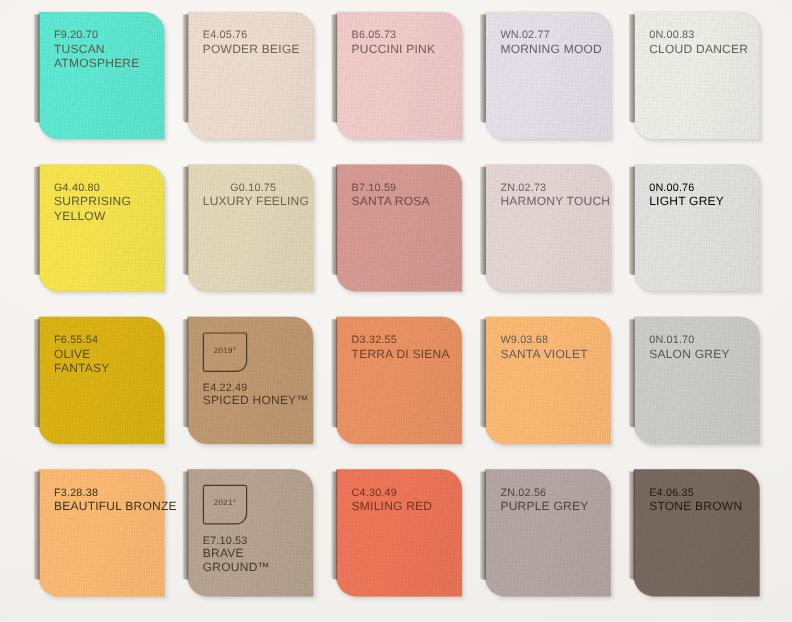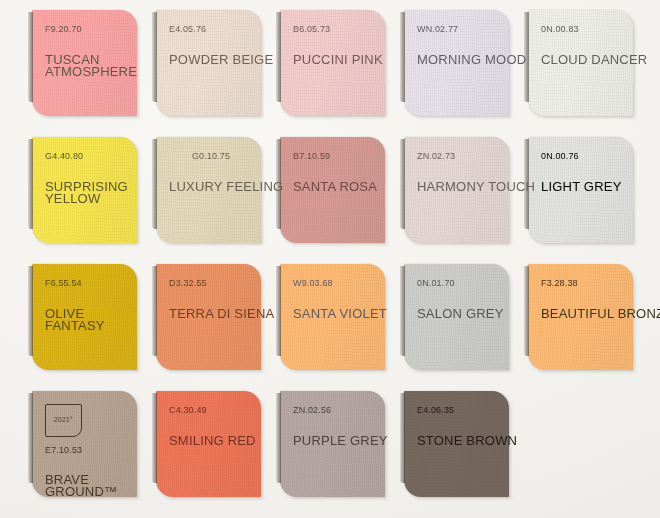--- a/index.html
+++ b/index.html
@@ -92,23 +92,22 @@
     position: relative;
     z-index: 3;
     line-height: 12.6px;
   }
   .code {
     font-size: 9px;
     letter-spacing: 0.15px;
     white-space: nowrap;
   }
   .name {
-    font-size: 13px;
+    font-size: 10px;
     letter-spacing: 0.2px;
-    margin-top: 18px;
   }
   .name .line { display: block; white-space: nowrap; }
 
   
   .year-badge {
     position: relative;
     z-index: 3;
     width: 37px;
     height: 33px;
     box-sizing: border-box;
@@ -128,21 +127,21 @@
     line-height: 1;
   }
   .badge-swatch .swatch-text { line-height: 12.2px; }
 </style>
 </head>
 <body>
 
 <div id="backdrop"></div>
 
 <div id="swatch-grid">
-    <div class="swatch" style="background: #fca5a5;">
+    <div class="swatch" style="background: #5eead4;">
       <div class="swatch-edge"></div>
       <div class="swatch-text" style="color: rgb(95, 87, 66);">
         <div class="code">F9.20.70</div>
         <div class="name">
           <span class="line">TUSCAN</span>
           <span class="line">ATMOSPHERE</span>
         </div>
       </div>
     </div>
     <div class="swatch" style="background: rgb(239, 223, 210);">
@@ -227,20 +226,32 @@
         </div>
       </div>
     </div>
     <div class="swatch" style="background: rgb(220, 180, 19);">
       <div class="swatch-edge"></div>
       <div class="swatch-text" style="color: rgb(90, 74, 18);">
         <div class="code">F6.55.54</div>
         <div class="name">
           <span class="line">OLIVE</span>
           <span class="line">FANTASY</span>
+        </div>
+      </div>
+    </div>
+    <div class="swatch badge-swatch" style="background: rgb(192, 154, 114);">
+      <div class="swatch-edge"></div>
+      <div class="year-badge" style="border-color: rgb(76, 58, 38);">
+        <span style="color: rgb(76, 58, 38);">2019°</span>
+      </div>
+      <div class="swatch-text" style="color: rgb(76, 58, 38);">
+        <div class="code">E4.22.49</div>
+        <div class="name">
+          <span class="line">SPICED HONEY™</span>
         </div>
       </div>
     </div>
     <div class="swatch" style="background: rgb(236, 147, 100);">
       <div class="swatch-edge"></div>
       <div class="swatch-text" style="color: rgb(107, 63, 40);">
         <div class="code">D3.32.55</div>
         <div class="name">
           <span class="line">TERRA DI SIENA</span>
         </div>

